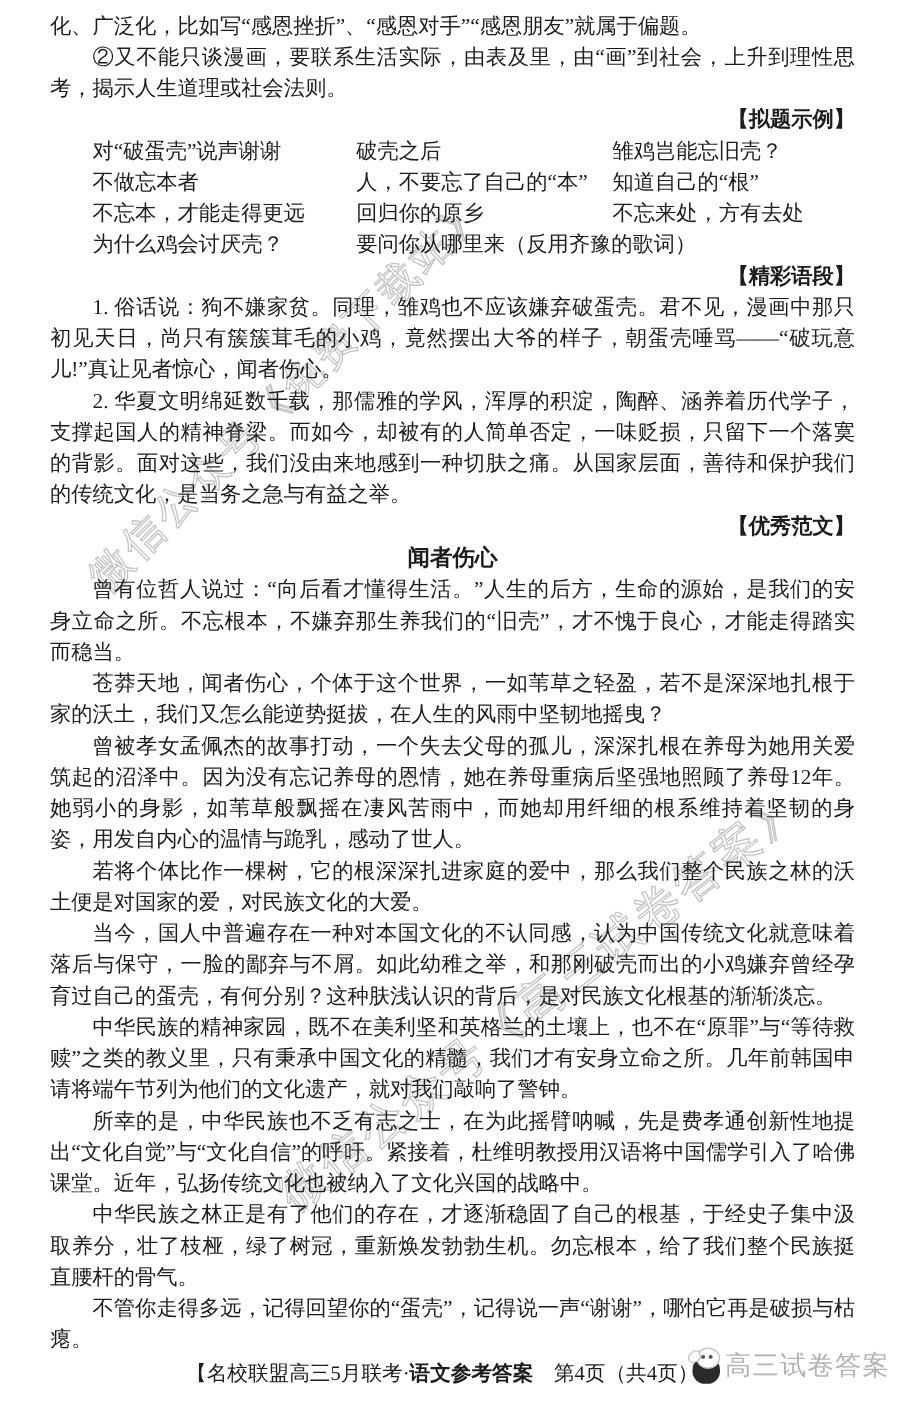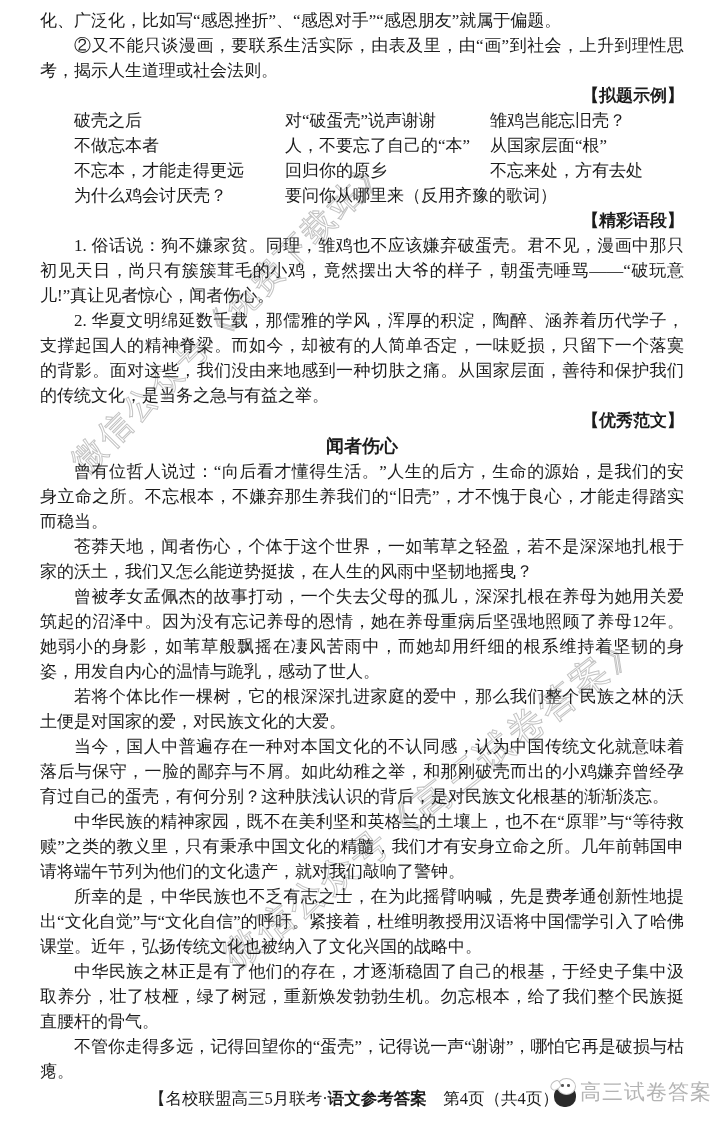--- a/index.html
+++ b/index.html
@@ -90,28 +90,28 @@
 <div class="wm wm-lower">微信公众号《高三试卷答案》</div>
 
 <div class="page bodytext">
 
   <p>化、广泛化，比如写“感恩挫折”、“感恩对手”“感恩朋友”就属于偏题。</p>
   <p class="indent">②又不能只谈漫画，要联系生活实际，由表及里，由“画”到社会，上升到理性思考，揭示人生道理或社会法则。</p>
 
   <div class="sec-heading">【拟题示例】</div>
   <div class="t-table">
       <div class="t-row">
+        <div class="t-cell">对“破蛋壳”说声谢谢</div>
         <div class="t-cell">破壳之后</div>
-        <div class="t-cell">对“破蛋壳”说声谢谢</div>
         <div class="t-cell">雏鸡岂能忘旧壳？</div>
       </div>
       <div class="t-row">
         <div class="t-cell">不做忘本者</div>
         <div class="t-cell">人，不要忘了自己的“本”</div>
-        <div class="t-cell">从国家层面“根”</div>
+        <div class="t-cell">知道自己的“根”</div>
       </div>
       <div class="t-row">
         <div class="t-cell">不忘本，才能走得更远</div>
         <div class="t-cell">回归你的原乡</div>
         <div class="t-cell">不忘来处，方有去处</div>
       </div>
       <div class="t-row">
         <div class="t-cell">为什么鸡会讨厌壳？</div>
         <div class="t-cell">要问你从哪里来（反用齐豫的歌词）</div>
         <div class="t-cell"></div>

